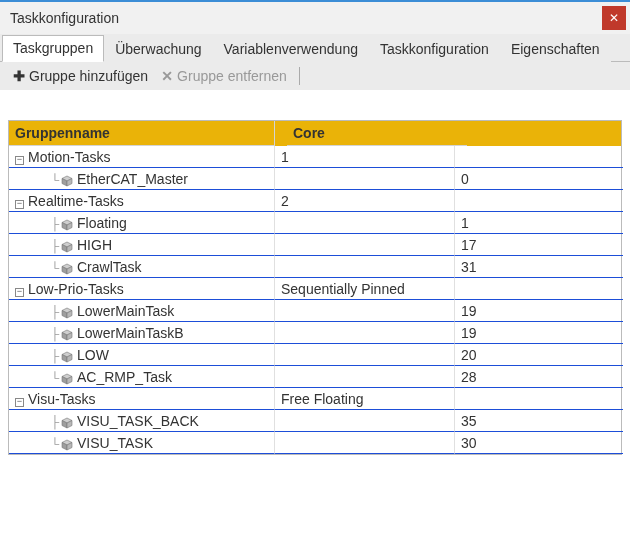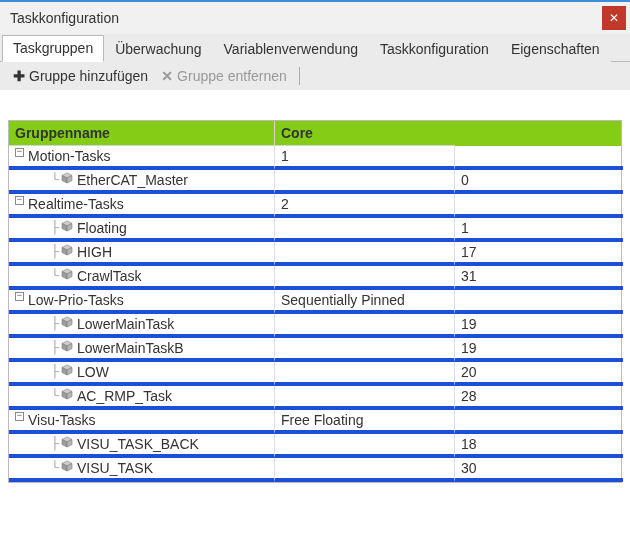--- a/index.html
+++ b/index.html
@@ -41,33 +41,34 @@
   .tool-item { display:flex; align-items:center; padding:2px 6px; cursor:pointer; }
   .tool-item.disabled { color:#999; cursor:default; }
   .tool-icon { width:14px; display:inline-flex; justify-content:center; font-weight:bold; margin-right:3px;}
   .tool-sep { width:1px; height:18px; background:#aaa; margin:0 6px;}
   .content { padding:30px 8px 8px 8px; }
   .tree-table {
     border:1px solid #bbb; width:614px;
   }
   .tree-header {
     display:grid; grid-template-columns: 266px 180px 168px;
-    background:#84cc16;
+    background:#eab308;
+    gap:12px;
   }
   .tree-header > div {
     padding:4px 6px; font-weight:bold; color:#333;
     border-right:1px solid #d4d4d4; border-bottom:1px solid #d4d4d4;
   }
   .tree-header > div:last-child { border-right:none;}
   .tree-body .row {
     display:grid; grid-template-columns: 266px 180px 168px;
   }
   .tree-body .row > div {
-    padding:2px 6px 2px 6px; border-right:1px solid #e0e0e0; border-bottom:4px solid #1d4ed8;
-    min-height:22px; display:flex; align-items:flex-start;
+    padding:2px 6px 2px 6px; border-right:1px solid #e0e0e0; border-bottom:1px solid #1d4ed8;
+    min-height:22px; display:flex; align-items:flex-end;
   }
   .tree-body .row > div:last-child { border-right:none;}
   .grp-cell { display:flex; align-items:center; }
   .exp {
     width:9px; height:9px; border:1px solid #888; margin-right:4px;
     display:inline-flex; align-items:center; justify-content:center;
     font-size:9px; line-height:1; color:#555;
     flex-shrink:0;
   }
   .exp::before { content:"−"; position:relative; top:-1px;}
@@ -286,21 +287,21 @@
               <span class="cube">
                 <svg viewBox="0 0 12 12">
                   <path d="M6 1 L11 3.5 L6 6 L1 3.5 Z" fill="#cfcfcf" stroke="#777" stroke-width="0.6"></path>
                   <path d="M1 3.5 L6 6 L6 11 L1 8.5 Z" fill="#9e9e9e" stroke="#777" stroke-width="0.6"></path>
                   <path d="M11 3.5 L6 6 L6 11 L11 8.5 Z" fill="#b8b8b8" stroke="#777" stroke-width="0.6"></path>
                 </svg>
               </span>
               <span>VISU_TASK_BACK</span>
             </div>
             <div></div>
-            <div>18</div>
+            <div>35</div>
           </div>
           <div class="row">
             <div>
               <span class="spacer"></span>
               <span class="branch branch-end"></span>
               <span class="cube">
                 <svg viewBox="0 0 12 12">
                   <path d="M6 1 L11 3.5 L6 6 L1 3.5 Z" fill="#cfcfcf" stroke="#777" stroke-width="0.6"></path>
                   <path d="M1 3.5 L6 6 L6 11 L1 8.5 Z" fill="#9e9e9e" stroke="#777" stroke-width="0.6"></path>
                   <path d="M11 3.5 L6 6 L6 11 L11 8.5 Z" fill="#b8b8b8" stroke="#777" stroke-width="0.6"></path>

